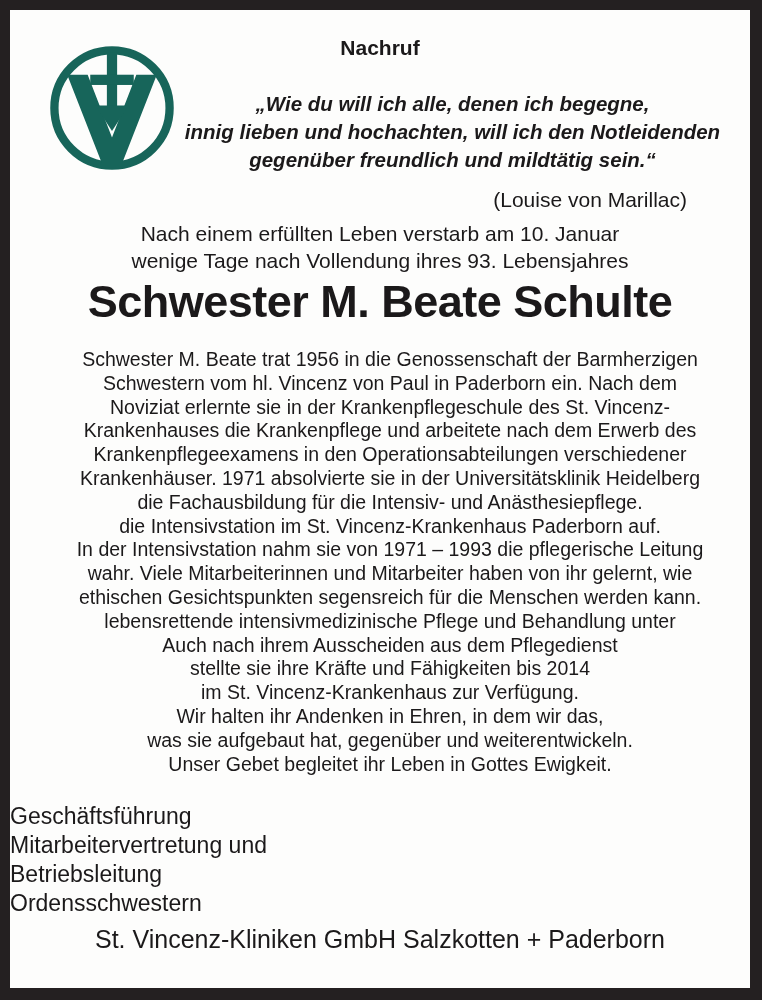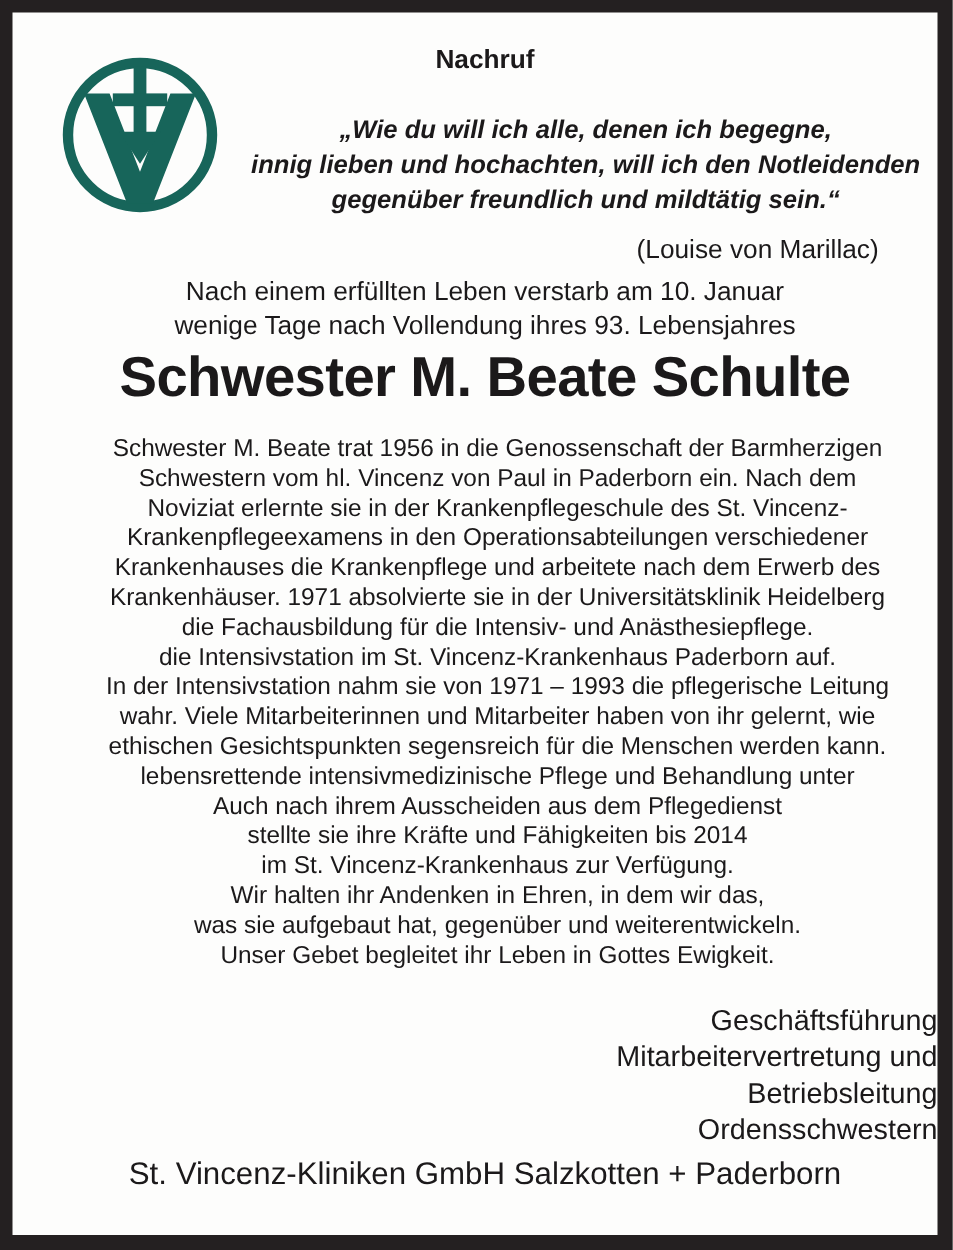--- a/index.html
+++ b/index.html
@@ -11,21 +11,20 @@
     margin: 0 auto;
     background: #242021;
     font-family: "Liberation Sans", "DejaVu Sans", sans-serif;
     overflow: hidden;
   }
   .sheet {
     position: absolute;
     left: 10px; top: 10px; right: 12px; bottom: 12px;
     background: #fdfdfc;
     color: #1b191a;
-    padding-left: 16px;
   }
   .logo {
     position: absolute;
     left: 38px; top: 34px;
     width: 128px; height: 128px;
   }
   .line { white-space: nowrap; }
 
   .title {
     padding-top: 26px;
@@ -68,21 +67,21 @@
   }
   .body-text {
     margin-top: 20px;
     text-align: center;
     font-size: 19.5px;
     line-height: 23.8px;
     margin-left: 20px;
   }
   .signature {
     margin-top: 26px;
-    text-align: right;
+    text-align: left;
     font-size: 23px;
     line-height: 29px;
   }
   .company {
     margin-top: 6px;
     text-align: center;
     font-size: 25px;
     line-height: 30px;
   }
 </style>
@@ -120,22 +119,22 @@
       <div class="line">Nach einem erfüllten Leben verstarb am 10. Januar</div>
       <div class="line">wenige Tage nach Vollendung ihres 93. Lebensjahres</div>
     </div>
 
     <div class="headline line">Schwester M. Beate Schulte</div>
 
     <div class="body-text">
       <div class="line">Schwester M. Beate trat 1956 in die Genossenschaft der Barmherzigen</div>
       <div class="line">Schwestern vom hl. Vincenz von Paul in Paderborn ein. Nach dem</div>
       <div class="line">Noviziat erlernte sie in der Krankenpflegeschule des St. Vincenz-</div>
+      <div class="line">Krankenhauses die Krankenpflege und arbeitete nach dem Erwerb des</div>
       <div class="line">Krankenpflegeexamens in den Operationsabteilungen  verschiedener</div>
-      <div class="line">Krankenhauses die Krankenpflege und arbeitete nach dem Erwerb des</div>
       <div class="line">Krankenhäuser. 1971 absolvierte sie in der Universitätsklinik Heidelberg</div>
       <div class="line">die Fachausbildung für die Intensiv- und Anästhesiepflege.</div>
       <div class="line">die  Intensivstation im St. Vincenz-Krankenhaus Paderborn auf.</div>
       <div class="line">In der Intensivstation nahm sie von 1971 – 1993 die  pflegerische Leitung</div>
       <div class="line">wahr. Viele Mitarbeiterinnen und Mitarbeiter haben  von ihr gelernt, wie</div>
       <div class="line">ethischen Gesichtspunkten segensreich für die Menschen werden kann.</div>
       <div class="line">lebensrettende intensivmedizinische Pflege und Behandlung unter</div>
       <div class="line">Auch nach ihrem Ausscheiden aus dem Pflegedienst</div>
       <div class="line">stellte sie ihre Kräfte und Fähigkeiten bis 2014</div>
       <div class="line">im St. Vincenz-Krankenhaus zur Verfügung.</div>

